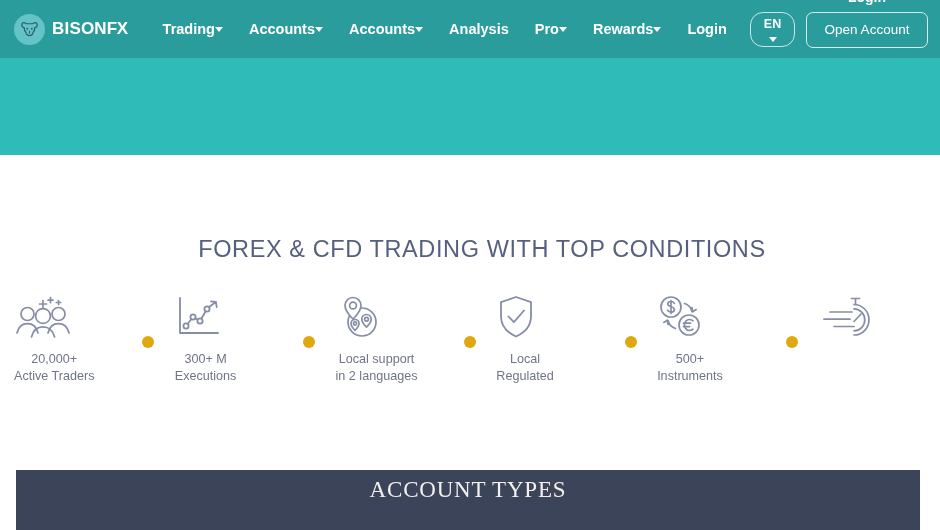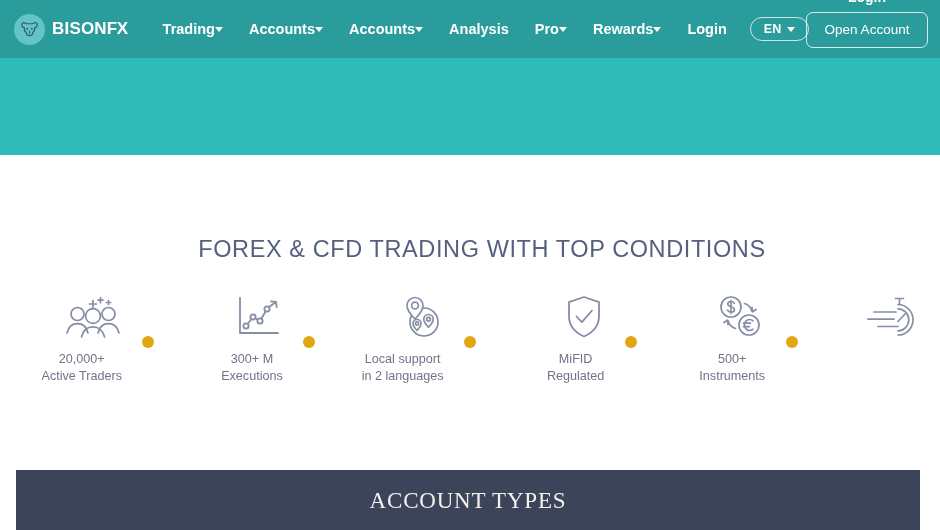--- a/index.html
+++ b/index.html
@@ -47,20 +47,21 @@
     display: inline-block;
   }
   .lang-pill {
     margin-left: 10px;
     display: flex; align-items: center; gap: 6px;
     border: 1.3px solid rgba(255,255,255,.75);
     border-radius: 13px;
     padding: 4px 13px;
     color: #fff; font-size: 12.5px; font-weight: bold;
     cursor: pointer;
+    flex-direction: column;
   }
 
   
   .auth-stack {
     position: absolute; right: 12px; top: -14px;
     width: 122px;
     display: flex; flex-direction: column; align-items: stretch;
     z-index: 6;
   }
   .btn-login {
@@ -91,21 +92,21 @@
     font-size: 23.5px; letter-spacing: .6px;
     color: #565f7e;
   }
 
   .features {
     position: absolute; left: 14px; top: 292px; width: 912px;
     display: flex; align-items: flex-start; justify-content: space-between;
   }
   .feature {
     width: 108px; flex: none;
-    display: flex; flex-direction: column; align-items: flex-end;
+    display: flex; flex-direction: column; align-items: flex-start;
   }
   .feature-icon {
     height: 50px; display: flex; align-items: center; justify-content: center;
   }
   .feature-label {
     margin-top: 9px;
     font-size: 12.6px; line-height: 1.32;
     color: #6f7488; text-align: center; white-space: pre-line;
   }
   .dot-sep {
@@ -114,21 +115,21 @@
     margin-top: 44px;
   }
 
   
   .dark-panel {
     position: absolute; left: 16px; top: 470px; width: 904px; height: 60px;
     background: #3c4459;
   }
   .dark-panel-title {
     text-align: center;
-    padding-top: 18px;
+    padding-top: 7px;
     font-family: "Liberation Serif", serif;
     font-size: 23px; letter-spacing: .8px;
     color: #f4f0ee;
   }
 </style>
 </head>
 <body>
 
 <div class="page">
 
@@ -264,21 +265,21 @@
 
     <div class="feature">
       <div class="feature-icon">
         <svg width="40" height="46" viewBox="0 0 40 46">
           <g fill="none" stroke="#868da6" stroke-width="1.8" stroke-linecap="round" stroke-linejoin="round">
             <path d="M20 3l15 5.2v14c0 10-7.3 16.8-15 20.3C12.3 39 5 32.2 5 22.2v-14L20 3z"></path>
             <path d="M12.5 22.5l5.4 5.6L28 16.5"></path>
           </g>
         </svg>
       </div>
-      <div class="feature-label">MiFID
+      <div class="feature-label">Local
 Regulated</div>
     </div>
 
     <div class="dot-sep"></div>
 
     <div class="feature">
       <div class="feature-icon">
         <svg width="48" height="46" viewBox="0 0 48 46">
           <g fill="none" stroke="#868da6" stroke-width="1.7" stroke-linecap="round" stroke-linejoin="round">
             <circle cx="14" cy="13" r="10"></circle>

